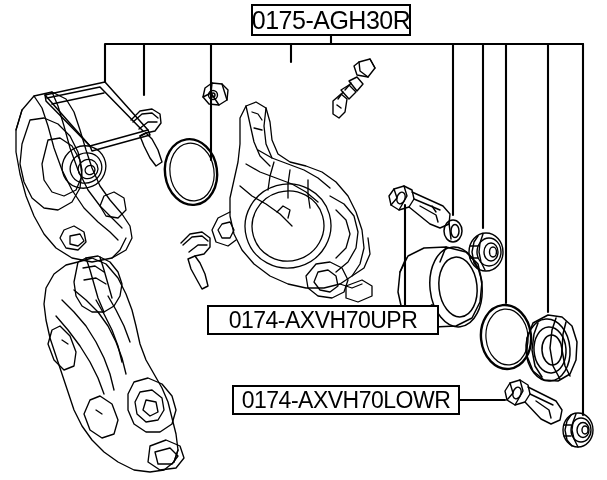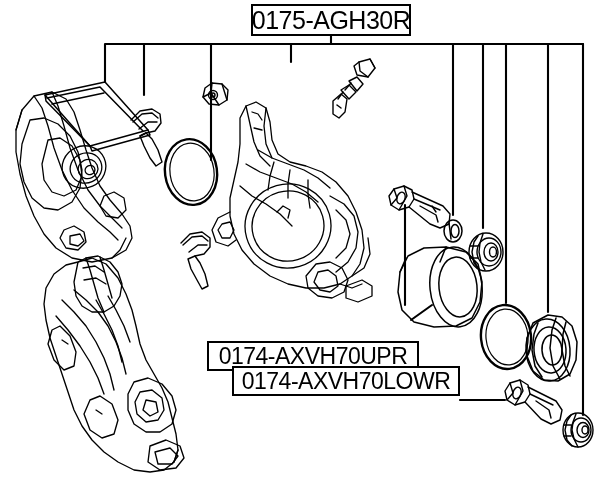--- a/index.html
+++ b/index.html
@@ -5,22 +5,22 @@
   html,body{margin:0;padding:0;background:#ffffff;}
   body{width:607px;height:480px;overflow:hidden;
        font-family:"Liberation Sans",sans-serif;}
   #stage{position:relative;width:607px;height:480px;background:#fff;}
   #art{position:absolute;left:0;top:0;width:607px;height:480px;}
   .plabel{position:absolute;background:#fff;border:2px solid #000;
           box-sizing:border-box;display:flex;align-items:center;
           justify-content:center;font-weight:normal;color:#000;
           letter-spacing:-0.5px;white-space:nowrap;}
   #lbl-top{left:251px;top:4px;width:160px;height:32px;font-size:25px;}
-  #lbl-upr{left:207px;top:305px;width:212px;height:30px;font-size:23px;margin-top:36px;}
-  #lbl-lowr{left:232px;top:366px;width:228px;height:30px;font-size:23px;}
+  #lbl-upr{left:207px;top:305px;width:232px;height:30px;font-size:23px;}
+  #lbl-lowr{left:232px;top:385px;width:228px;height:30px;font-size:23px;}
 </style>
 </head>
 <body>
 
 <div id="stage">
 
   <svg id="art" viewBox="0 0 607 480">
     <g fill="none" stroke="#000" stroke-width="1.6" stroke-linecap="round" stroke-linejoin="round">
 
       <g stroke-width="2.1">

